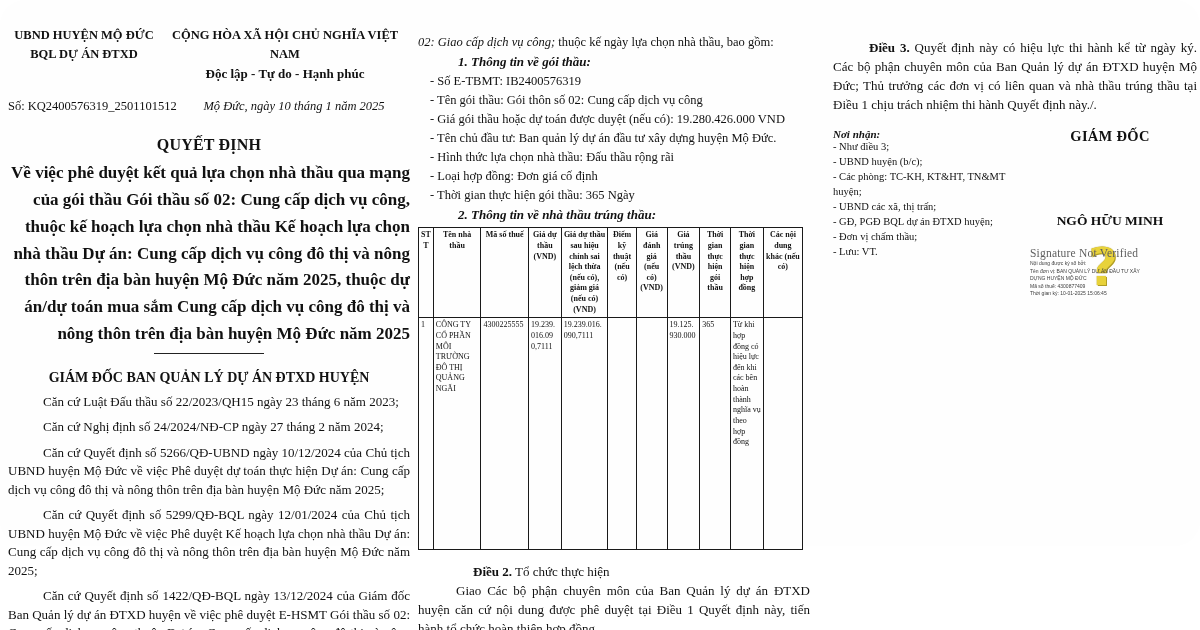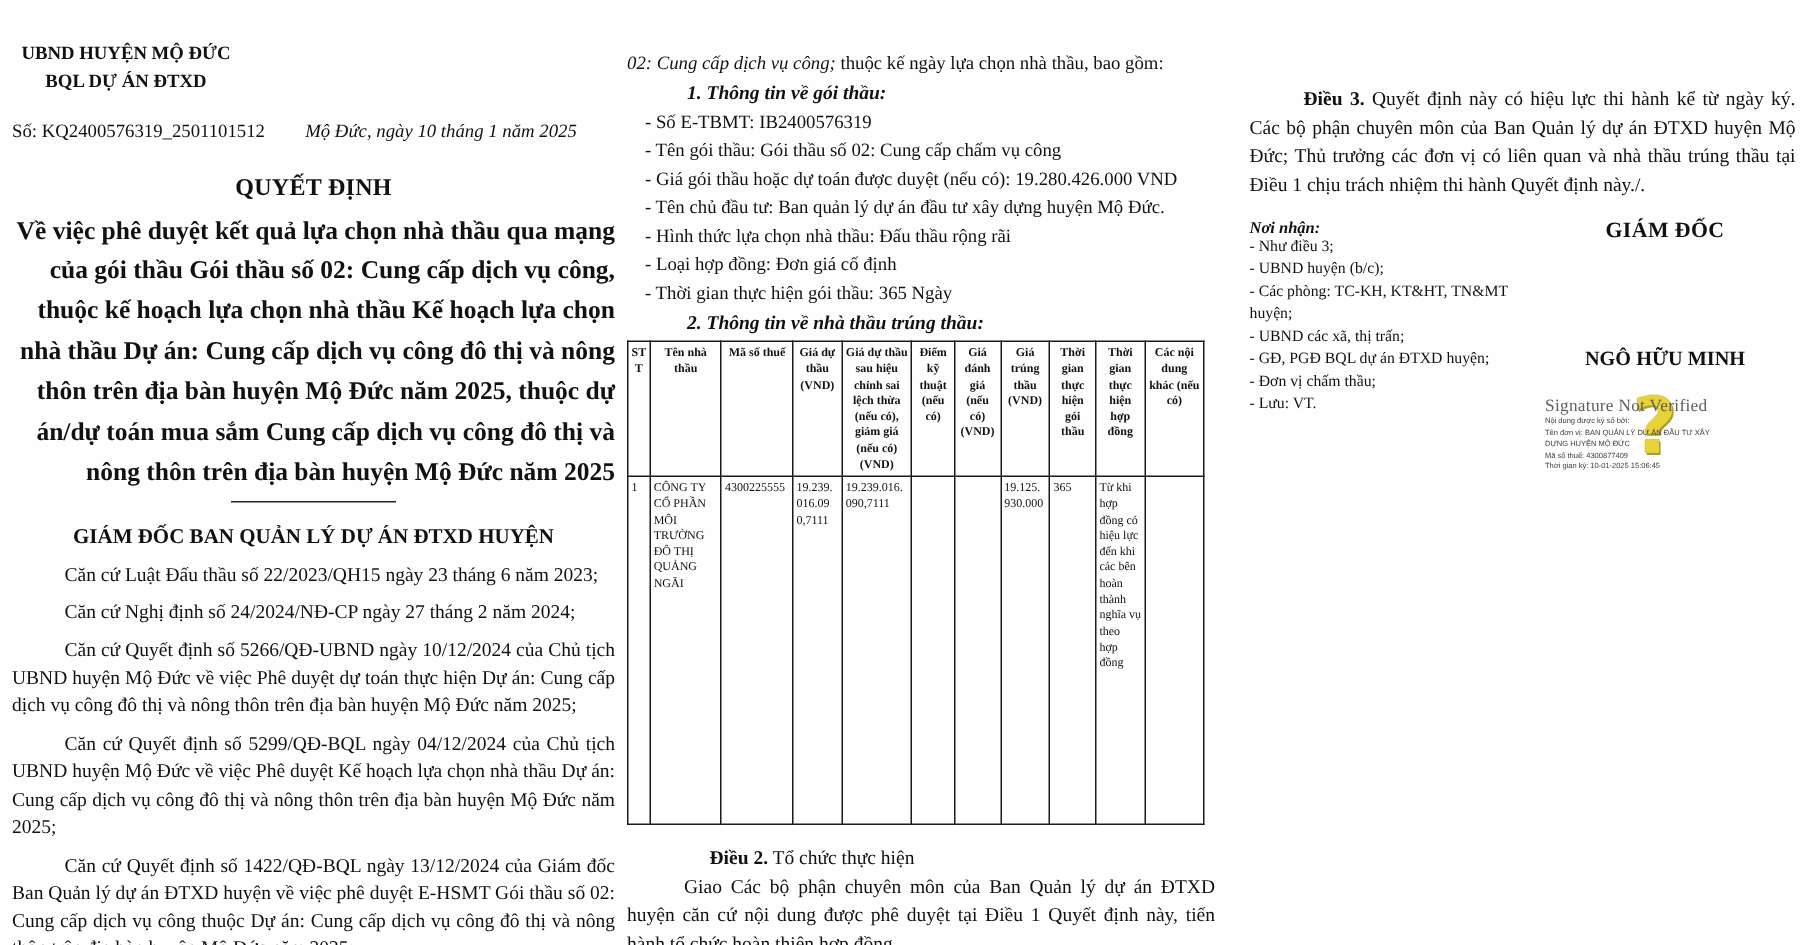--- a/index.html
+++ b/index.html
@@ -39,21 +39,21 @@
   .tbl th { font-weight:bold; text-align:center; }
   .tbl td { text-align:left; }
   .ba { word-break:break-all; }
   .num { text-align:right; }
   .tbl .rowdata td { height:232px; }
   .art2 { margin-top:14px; }
   .art2-head { font-size:13px; margin-left:55px; }
   .art2-body { font-size:13px; line-height:1.45; text-align:justify; text-indent:38px; margin-top:2px; }
 
   
-  #col3 { position:absolute; left:833px; top:57px; width:364px; }
+  #col3 { position:absolute; left:833px; top:39px; width:364px; }
   .art3 { font-size:13px; line-height:1.45; text-align:justify; text-indent:36px; }
   .footer-row { display:flex; margin-top:14px; }
   .recipients { width:190px; }
   .recipients-heading { font-weight:bold; font-style:italic; font-size:11px; }
   .recipient-item { font-size:10.5px; line-height:1.42; }
   .sign-block { flex:1; text-align:center; position:relative; }
   .signer-title { font-weight:bold; font-size:14.5px; letter-spacing:.3px; }
   .signer-name { font-weight:bold; font-size:13.5px; margin-top:68px; white-space:nowrap; }
   .stamp { position:relative; width:160px; margin:18px auto 0 auto; text-align:left; }
   .stamp-status { position:relative; z-index:2; font-size:11.5px; color:#5e5e5e; letter-spacing:.2px; }
@@ -69,45 +69,49 @@
 <body>
 
 <div id="page">
 
   <div id="col1">
     <div class="hdr-row">
       <div class="hdr-left">
         <div>UBND HUYỆN MỘ ĐỨC</div>
         <div>BQL DỰ ÁN ĐTXD</div>
       </div>
+      <div class="hdr-right">
+        <div>CỘNG HÒA XÃ HỘI CHỦ NGHĨA VIỆT NAM</div>
+        <div class="motto">Độc lập - Tự do - Hạnh phúc</div>
+      </div>
     </div>
     <div class="num-row">
       <div class="doc-num">Số: KQ2400576319_2501101512</div>
       <div class="place-date">Mộ Đức, ngày 10 tháng 1 năm 2025</div>
     </div>
 
     <div class="doc-title">QUYẾT ĐỊNH</div>
     <div class="doc-subject">Về việc phê duyệt kết quả lựa chọn nhà thầu qua mạng của gói thầu Gói thầu số 02: Cung cấp dịch vụ công, thuộc kế hoạch lựa chọn nhà thầu Kế hoạch lựa chọn nhà thầu Dự án: Cung cấp dịch vụ công đô thị và nông thôn trên địa bàn huyện Mộ Đức năm 2025, thuộc dự án/dự toán mua sắm Cung cấp dịch vụ công đô thị và nông thôn trên địa bàn huyện Mộ Đức năm 2025</div>
     <div class="subject-rule"></div>
     <div class="authority">GIÁM ĐỐC BAN QUẢN LÝ DỰ ÁN ĐTXD HUYỆN</div>
 
     <div class="recital">Căn cứ Luật Đấu thầu số 22/2023/QH15 ngày 23 tháng 6 năm 2023;</div>
     <div class="recital">Căn cứ Nghị định số 24/2024/NĐ-CP ngày 27 tháng 2 năm 2024;</div>
     <div class="recital">Căn cứ Quyết định số 5266/QĐ-UBND ngày 10/12/2024 của Chủ tịch UBND huyện Mộ Đức về việc Phê duyệt dự toán thực hiện Dự án: Cung cấp dịch vụ công đô thị và nông thôn trên địa bàn huyện Mộ Đức năm 2025;</div>
-    <div class="recital">Căn cứ Quyết định số 5299/QĐ-BQL ngày 04/12/2024 của Chủ tịch UBND huyện Mộ Đức về việc Phê duyệt Kế hoạch lựa chọn nhà thầu Dự án: Cung cấp dịch vụ công đô thị và nông thôn trên địa bàn huyện Mộ Đức năm 2025;</div>
+    <div class="recital">Căn cứ Quyết định số 5299/QĐ-BQL ngày 12/01/2024 của Chủ tịch UBND huyện Mộ Đức về việc Phê duyệt Kế hoạch lựa chọn nhà thầu Dự án: Cung cấp dịch vụ công đô thị và nông thôn trên địa bàn huyện Mộ Đức năm 2025;</div>
     <div class="recital">Căn cứ Quyết định số 1422/QĐ-BQL ngày 13/12/2024 của Giám đốc Ban Quản lý dự án ĐTXD huyện về việc phê duyệt E-HSMT Gói thầu số 02: Cung cấp dịch vụ công thuộc Dự án: Cung cấp dịch vụ công đô thị và nông thôn trên địa bàn huyện Mộ Đức năm 2025;</div>
     <div class="recital">Căn cứ Quyết định số 1444/QĐ-BQL ngày 18/12/2024 của Giám đốc Ban Quản lý dự án ĐTXD huyện về việc phê duyệt điều chỉnh E-HSMT Gói thầu số 02: Cung cấp dịch vụ công thuộc Dự án: Cung cấp dịch vụ công đô thị và nông thôn trên địa bàn huyện Mộ Đức năm 2025;</div>
 
   </div>
 
   <div id="col2">
-    <div class="cont-line"><span class="i">02: Cung cấp dịch vụ công;</span><span> thuộc kế ngày lựa chọn nhà thầu, bao gồm:</span></div>
+    <div class="cont-line"><span class="i">02: Giao cấp dịch vụ công;</span><span> thuộc kế ngày lựa chọn nhà thầu, bao gồm:</span></div>
     <div class="sec-heading">1. Thông tin về gói thầu:</div>
     <div class="pkg-item">- Số E-TBMT: IB2400576319</div>
-    <div class="pkg-item">- Tên gói thầu: Gói thầu số 02: Cung cấp chấm vụ công</div>
+    <div class="pkg-item">- Tên gói thầu: Gói thôn số 02: Cung cấp dịch vụ công</div>
     <div class="pkg-item">- Giá gói thầu hoặc dự toán được duyệt (nếu có): 19.280.426.000 VND</div>
     <div class="pkg-item">- Tên chủ đầu tư: Ban quản lý dự án đầu tư xây dựng huyện Mộ Đức.</div>
     <div class="pkg-item">- Hình thức lựa chọn nhà thầu: Đấu thầu rộng rãi</div>
     <div class="pkg-item">- Loại hợp đồng: Đơn giá cố định</div>
     <div class="pkg-item">- Thời gian thực hiện gói thầu: 365 Ngày</div>
     <div class="sec-heading">2. Thông tin về nhà thầu trúng thầu:</div>
 
     <table class="tbl">
       <colgroup>
         <col style="width:14px">

